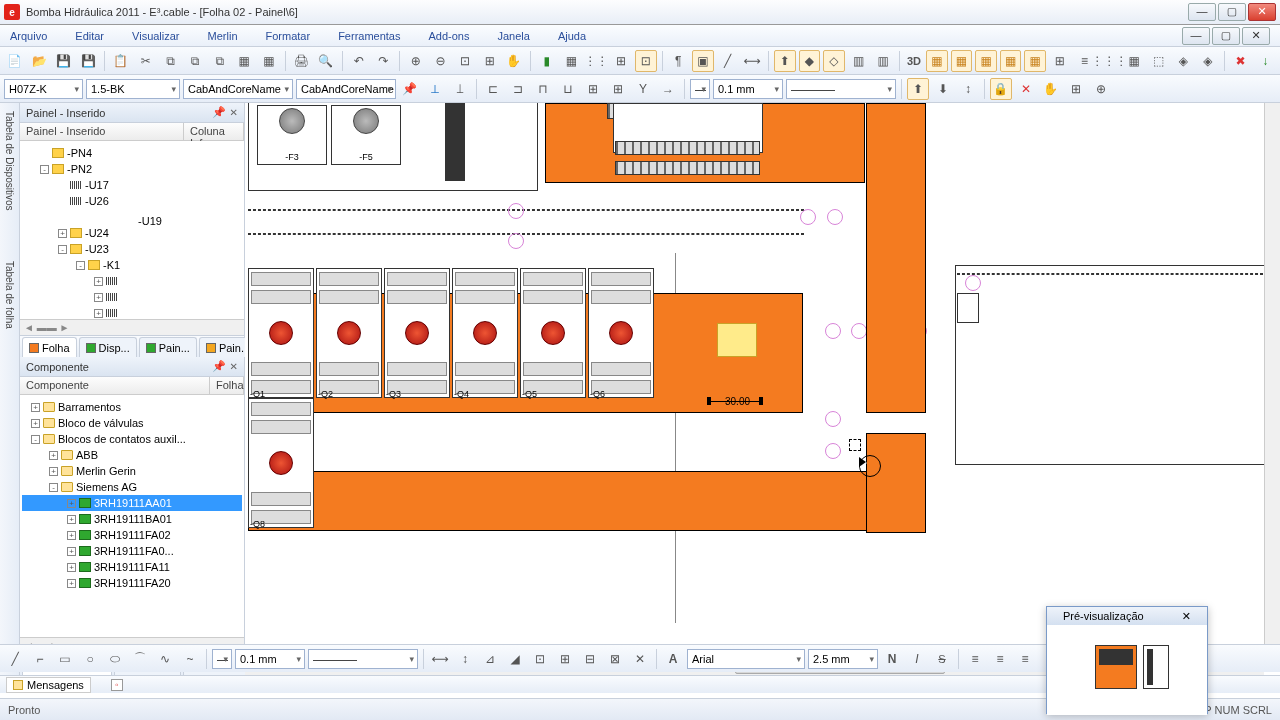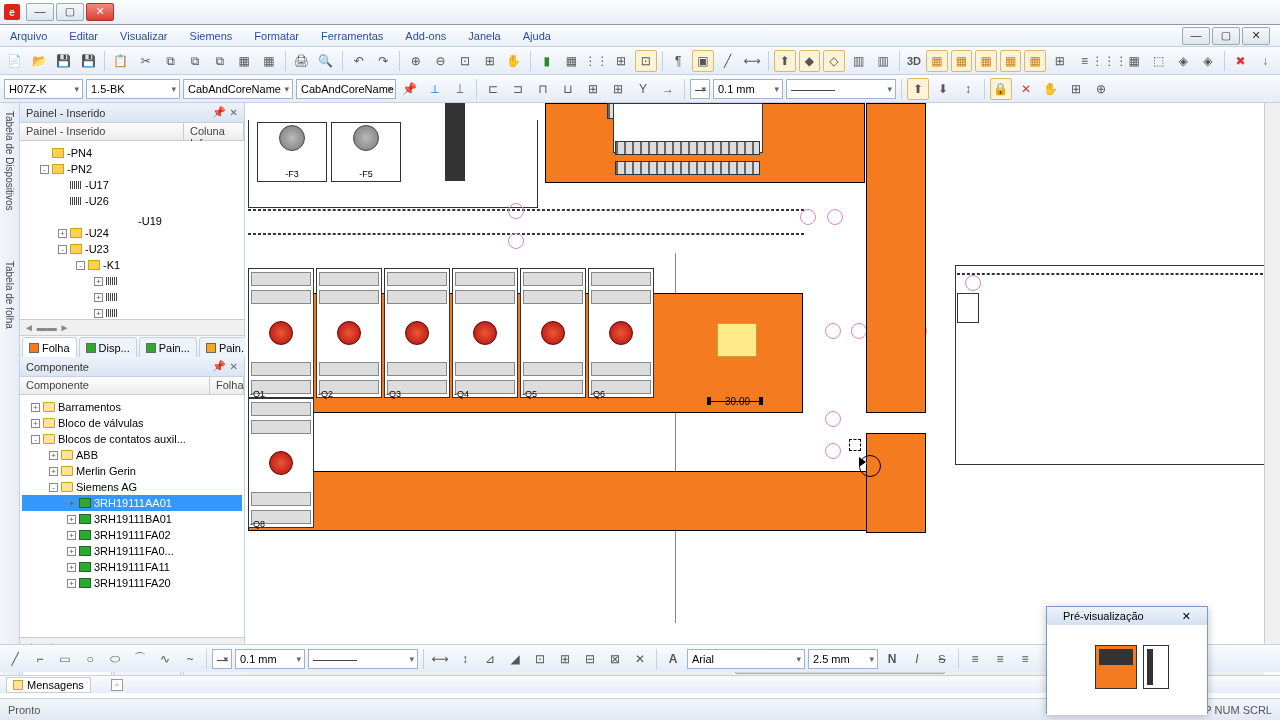--- a/index.html
+++ b/index.html
@@ -3,21 +3,21 @@
 <meta charset="utf-8">
 <style>
 * { margin:0; padding:0; box-sizing:border-box; font-family:"Segoe UI",Tahoma,sans-serif; font-size:11px; }
 body { background:#fff; width:1280px; height:720px; overflow:hidden; position:relative; }
 .titlebar { height:25px; background:linear-gradient(#fdfdfe,#e8eef7); display:flex; align-items:center; padding:0 4px; border-bottom:1px solid #999; }
 .titlebar .app-icon { width:16px; height:16px; background:#e2231a; border-radius:2px; margin-right:6px; display:inline-flex; align-items:center; justify-content:center; color:#fff; font-weight:bold; font-size:10px; }
 .titlebar .title { flex:1; color:#333; }
 .winbtns { display:flex; gap:2px; }
 .winbtn { width:28px; height:18px; background:linear-gradient(#f7f9fc,#dde5f0); border:1px solid #9aa; border-radius:2px; text-align:center; line-height:14px; font-size:11px; color:#333; }
 .winbtn.close { background:linear-gradient(#f28a7e,#d94030); color:#fff; border-color:#a33; }
-.menubar { height:22px; background:linear-gradient(#fbfdff,#eaf0f9); display:flex; align-items:center; padding:0 10px; gap:22px; border-bottom:1px solid #c8d0dc; color:#2a4e9b; }
+.menubar { height:22px; background:linear-gradient(#fbfdff,#eaf0f9); display:flex; align-items:center; padding:0 10px; gap:28px; border-bottom:1px solid #c8d0dc; color:#2a4e9b; }
 .menubar span { cursor:default; }
 .toolbar { height:28px; background:linear-gradient(#f9fbfe,#e6edf7); border-bottom:1px solid #c8d0dc; display:flex; align-items:center; padding:0 4px; gap:3px; overflow:hidden; }
 .tbtn { width:22px; height:22px; border:1px solid transparent; border-radius:2px; display:inline-flex; align-items:center; justify-content:center; font-size:12px; color:#555; }
 .tbtn.sel { background:#fff3d6; border-color:#e0b76a; }
 .tsep { width:1px; height:20px; background:#c8d0dc; margin:0 2px; }
 .combo { height:20px; border:1px solid #9fb2d0; background:#fff; display:inline-flex; align-items:center; padding:0 14px 0 4px; position:relative; min-width:70px; }
 .combo::after { content:"▾"; position:absolute; right:3px; font-size:9px; color:#666; }
 .main { position:absolute; top:103px; left:0; right:0; bottom:45px; display:flex; }
 .sidetab { width:20px; background:linear-gradient(90deg,#f3f6fb,#e6edf7); border-right:1px solid #c8d0dc; display:flex; flex-direction:column; align-items:center; padding-top:8px; gap:50px; }
 .sidetab span { writing-mode:vertical-lr; font-size:10px; color:#444; }
@@ -63,32 +63,33 @@
 .msgbar { background:#fff; border:1px solid #ccc; padding:1px 6px; font-size:10px; display:inline-flex; align-items:center; gap:4px; }
 .statusbar { position:absolute; left:0; right:0; bottom:0; height:22px; background:linear-gradient(#f3f6fb,#e2e9f4); border-top:1px solid #c8d0dc; display:flex; align-items:center; padding:0 8px; font-size:10px; color:#555; justify-content:space-between; }
 .drawbar { position:absolute; left:0; right:0; bottom:48px; height:28px; background:linear-gradient(#f9fbfe,#e6edf7); border-top:1px solid #c8d0dc; display:flex; align-items:center; padding:0 4px; gap:3px; }
 .cursor-arrow { position:absolute; width:0; height:0; border-left:7px solid #000; border-top:5px solid transparent; border-bottom:5px solid transparent; filter:drop-shadow(1px 1px 0 #fff); }
 </style>
 </head>
 <body>
 
 <div class="titlebar">
   <span class="app-icon">e</span>
+  <span class="title">Bomba Hidráulica 2011 - E³.cable - [Folha 02 - Painel\6]</span>
   <div class="winbtns">
     <div class="winbtn">—</div>
     <div class="winbtn">▢</div>
     <div class="winbtn close">✕</div>
   </div>
 </div>
 
 <div class="menubar">
   <span>Arquivo</span>
   <span>Editar</span>
   <span>Visualizar</span>
-  <span>Siemens</span>
+  <span>Merlin</span>
   <span>Formatar</span>
   <span>Ferramentas</span>
   <span>Add-ons</span>
   <span>Janela</span>
   <span>Ajuda</span>
   <div style="margin-left:auto;display:flex;gap:2px">
     <div class="winbtn">—</div>
     <div class="winbtn">▢</div>
     <div class="winbtn">✕</div>
   </div>
@@ -381,21 +382,21 @@
 
   <div class="canvas">
 
     <div class="panel" style="left:300px; top:0; width:320px; height:80px"></div>
 
     <div class="termstrip" style="left:362px;top:0;width:155px;height:16px"></div>
     <div class="termstrip" style="left:368px;top:34;width:150px;height:50px;background:#fff"></div>
     <div class="termstrip" style="left:370px;top:38px;width:145px;height:14px"></div>
     <div class="termstrip" style="left:370px;top:58px;width:145px;height:14px"></div>
 
-    <div class="rail" style="left:3px;top:17px;width:290px;height:88px;border-top:none">
+    <div class="rail" style="left:3px;top:0;width:290px;height:88px;border-top:none">
       <div style="position:absolute;left:8px;top:2px" id="fuses"><div class="fuse"><div class="cap"></div><div class="lbl">-F3</div></div><div class="fuse"><div class="cap"></div><div class="lbl">-F5</div></div></div>
     </div>
     <div style="position:absolute;left:200px;top:0;width:20px;height:78px;background:#333"></div>
 
     <div class="dashbox" style="left:3px;top:106px;width:556px;height:0"></div>
     <div class="dashbox" style="left:3px;top:130px;width:556px;height:0"></div>
 
     <div class="circle" style="left:263px;top:100px"></div>
     <div class="circle" style="left:263px;top:130px"></div>
     <div class="circle" style="left:555px;top:106px"></div>

